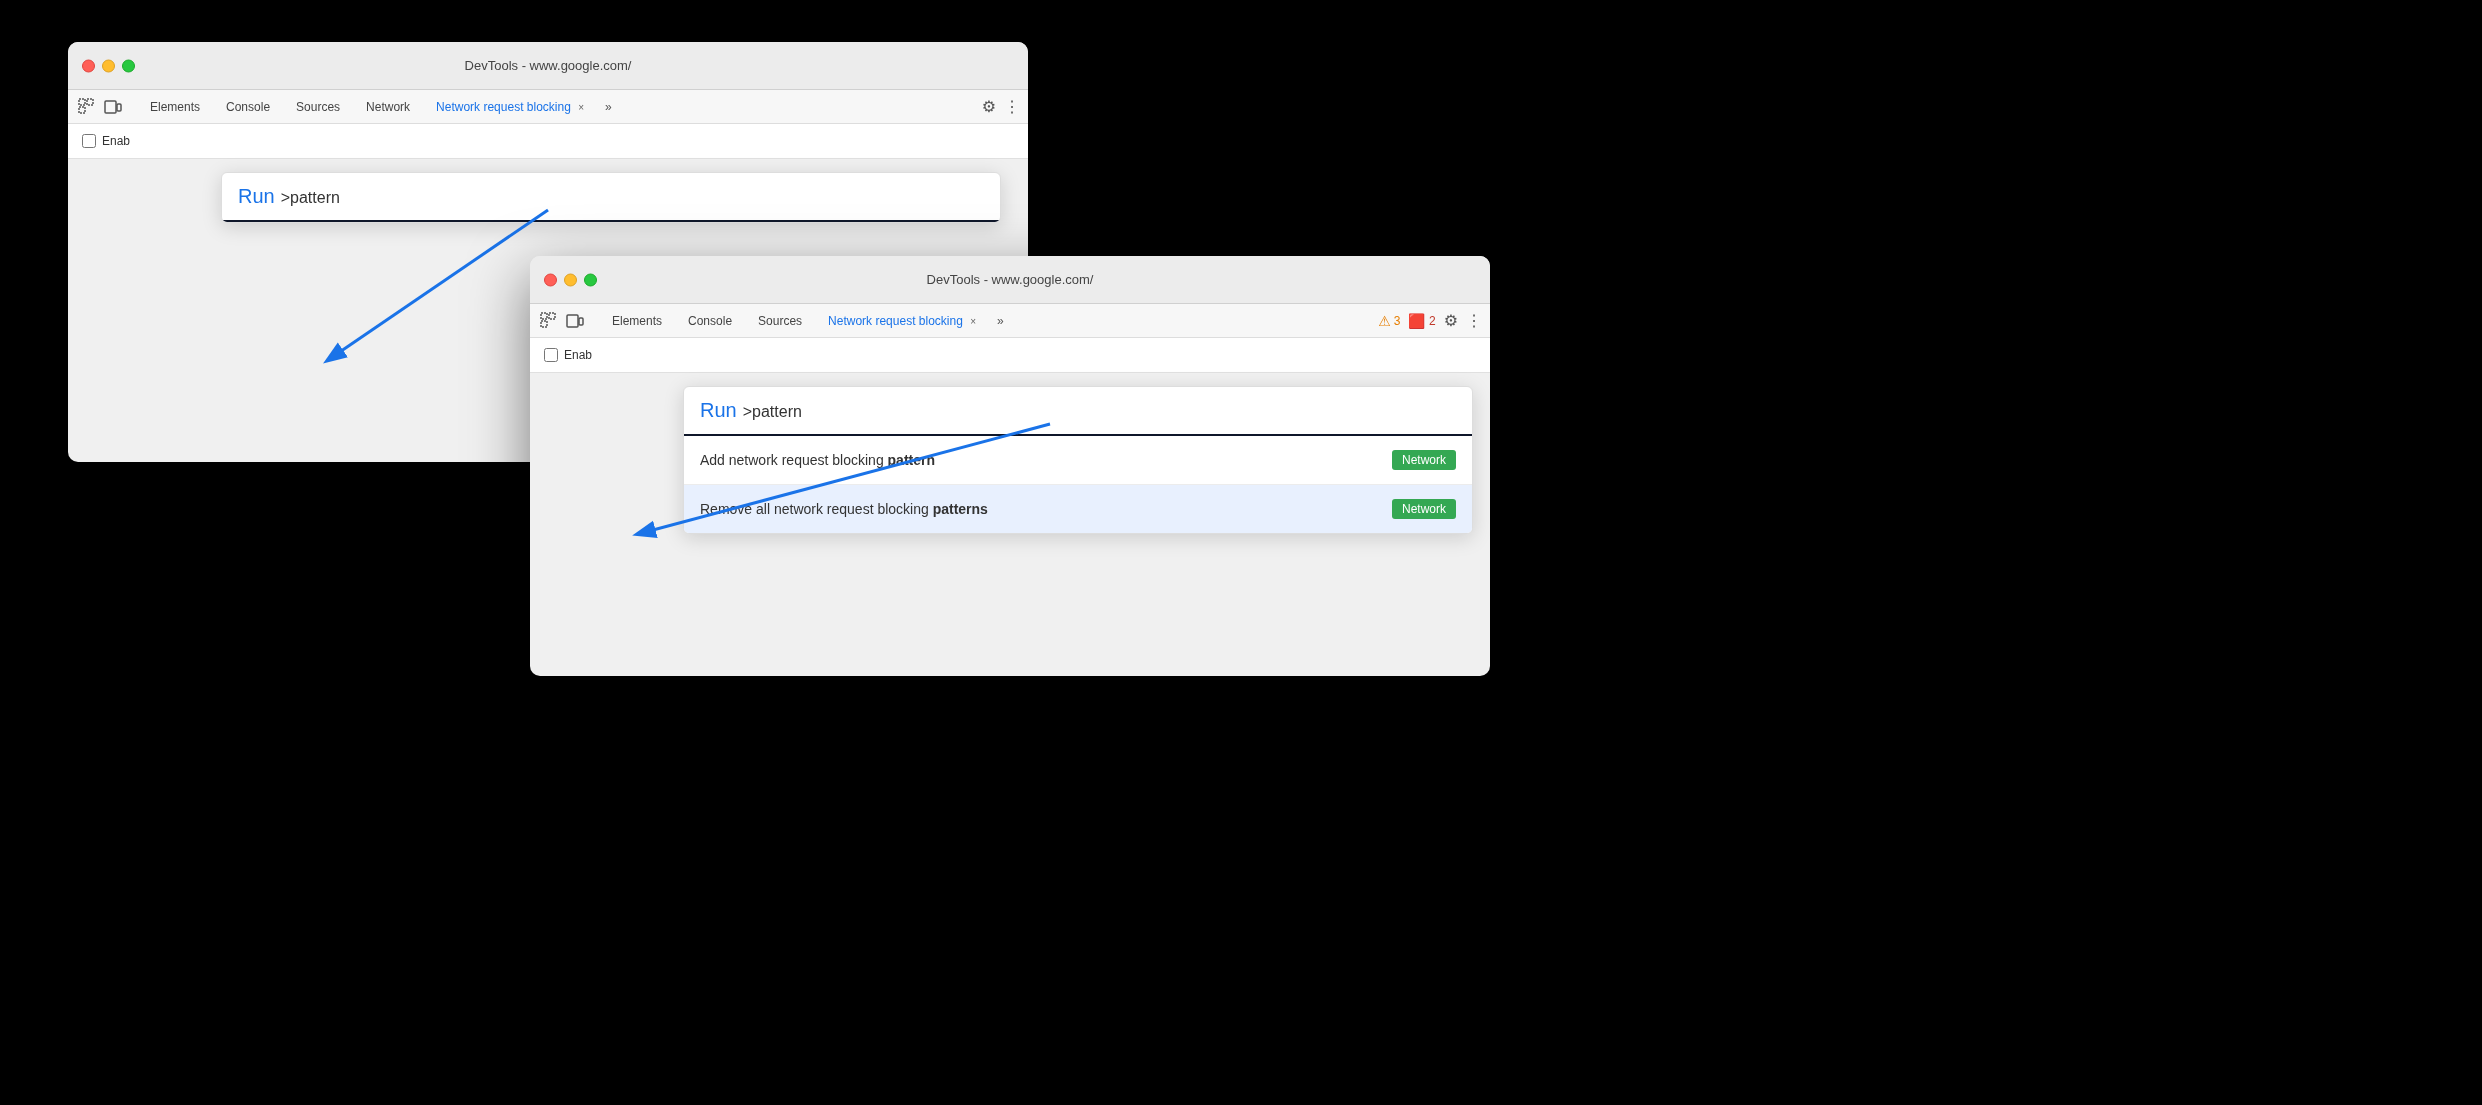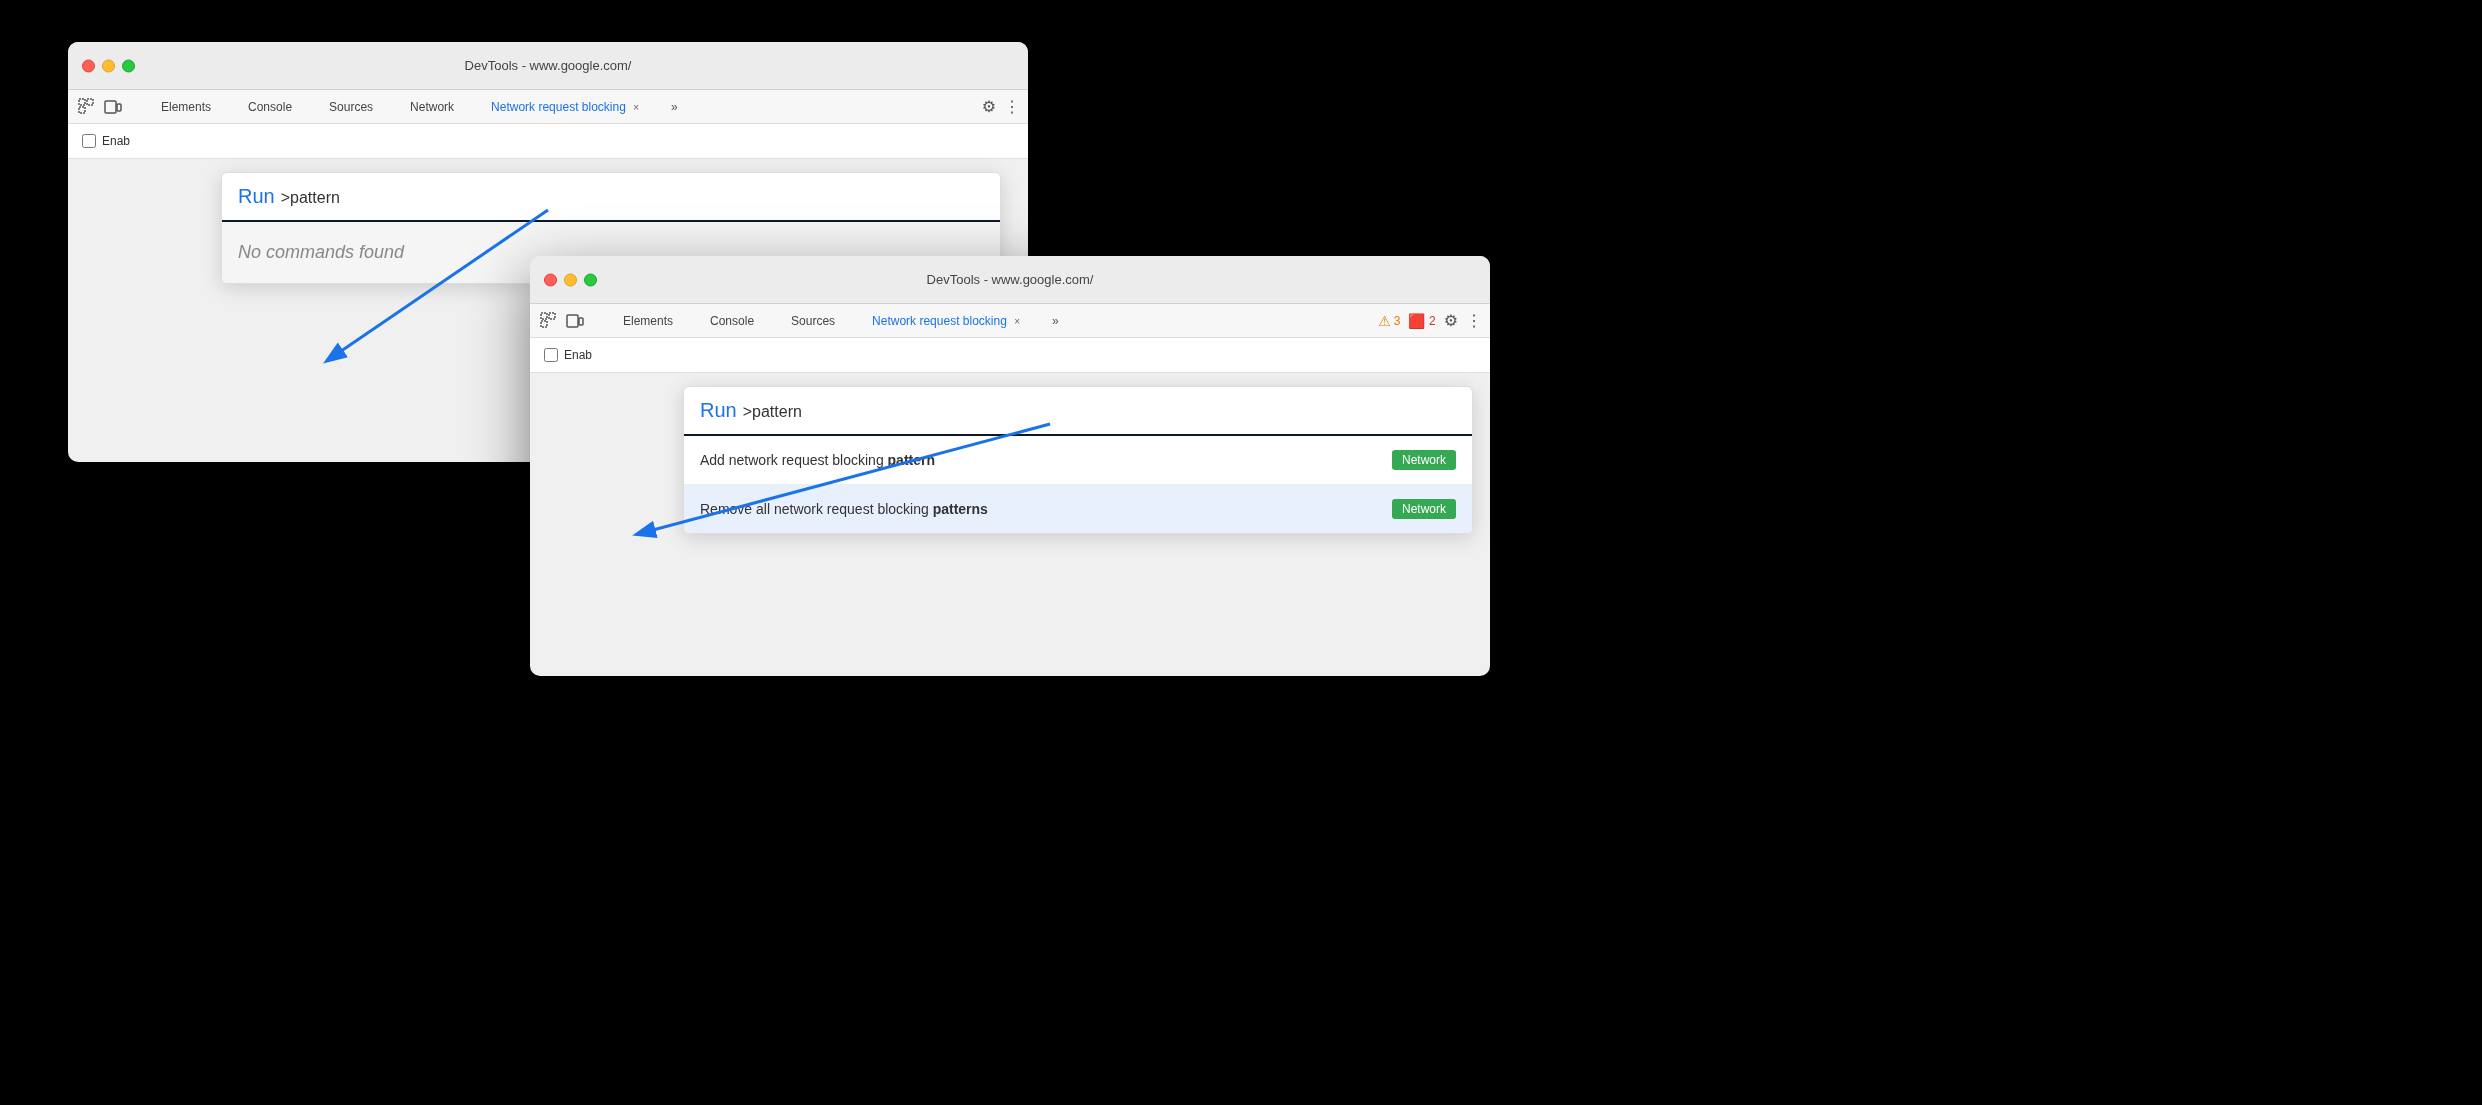--- a/index.html
+++ b/index.html
@@ -57,21 +57,21 @@
     .tl-green { background: #28c840; border: 1px solid #1aab29; }
 
     
     .tabbar {
       background: #f7f7f7;
       height: 34px;
       display: flex;
       align-items: center;
       padding: 0 8px;
       border-bottom: 1px solid #ddd;
-      gap: 17px;
+      gap: 6px;
     }
     .tabbar-icons {
       display: flex;
       gap: 4px;
       margin-right: 10px;
       align-items: center;
     }
     .tab-icon {
       width: 22px;
       height: 22px;
@@ -319,21 +319,20 @@
       <input type="checkbox" style="">
       <span>Enab</span>
     </label>
   </div>
 
   <div class="cmd-palette-1">
     <div class="cmd-input-row">
       <span class="cmd-run">Run</span>
       <span class="cmd-text">&gt;pattern</span>
     </div>
-    <div class="cmd-no-results">No commands found</div>
   </div>
 
   <svg class="arrow-1" viewBox="0 0 320 200" xmlns="http://www.w3.org/2000/svg">
     <defs>
       <marker id="arrowhead1" markerWidth="8" markerHeight="8" refX="6" refY="3" orient="auto">
         <polygon points="0 0, 8 3, 0 6" fill="#1a73e8"></polygon>
       </marker>
     </defs>
     <line x1="280" y1="20" x2="60" y2="170" stroke="#1a73e8" stroke-width="3" marker-end="url(#arrowhead1)"></line>
   </svg>

